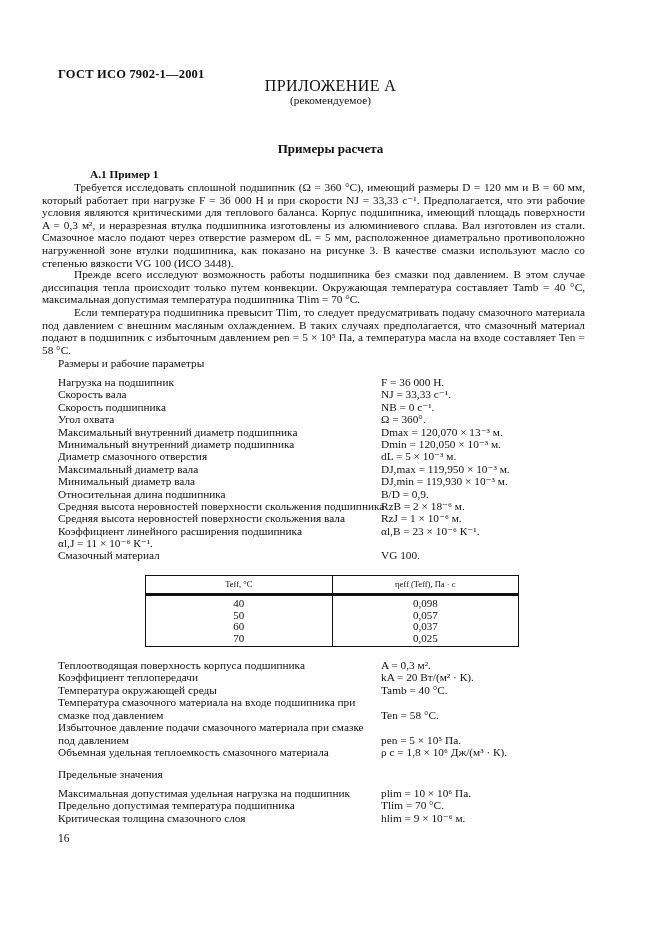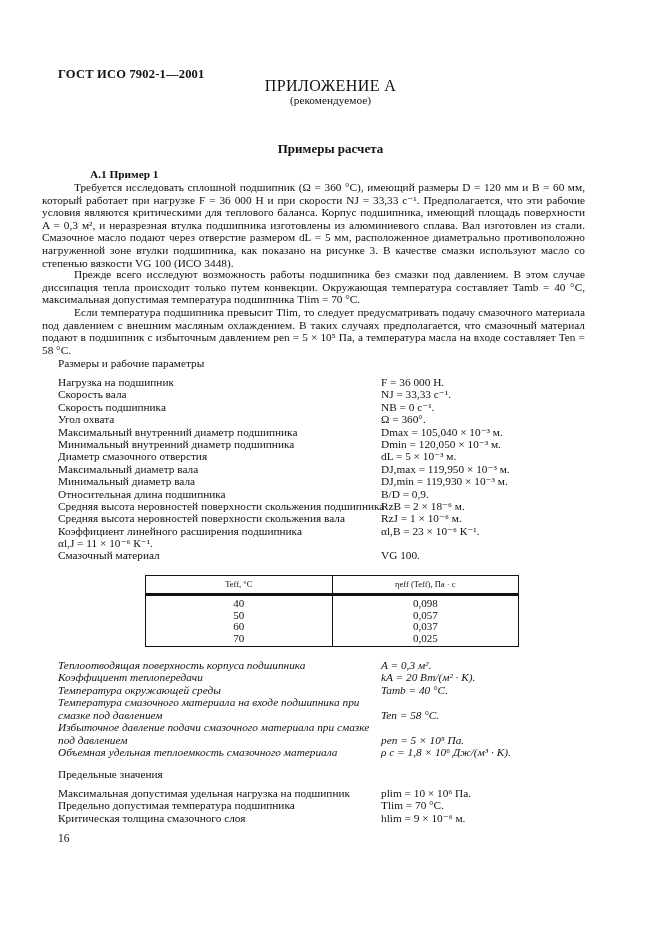--- a/index.html
+++ b/index.html
@@ -72,21 +72,21 @@
   <div class="prow">
       <span class="pl">Скорость подшипника</span>
       <span class="pv">NB = 0 с⁻¹.</span>
     </div>
   <div class="prow">
       <span class="pl">Угол охвата</span>
       <span class="pv">Ω = 360°.</span>
     </div>
   <div class="prow">
       <span class="pl">Максимальный внутренний диаметр подшипника</span>
-      <span class="pv">Dmax = 105,040 × 10⁻³ м.</span>
+      <span class="pv">Dmax = 120,070 × 13⁻³ м.</span>
     </div>
   <div class="prow">
       <span class="pl">Минимальный внутренний диаметр подшипника</span>
       <span class="pv">Dmin = 120,050 × 10⁻³ м.</span>
     </div>
   <div class="prow">
       <span class="pl">Диаметр смазочного отверстия</span>
       <span class="pv">dL = 5 × 10⁻³ м.</span>
     </div>
   <div class="prow">
@@ -142,21 +142,21 @@
         <td>60</td>
         <td>0,037</td>
       </tr>
     <tr>
         <td>70</td>
         <td>0,025</td>
       </tr>
   </tbody>
 </table>
 
-<div class="abs plist" style="top:659px;font-style:italic;">
+<div class="abs plist" style="top:659px;">
   <div class="prow">
       <span class="pl">Теплоотводящая поверхность корпуса подшипника</span>
       <span class="pv">A = 0,3 м².</span>
     </div>
   <div class="prow">
       <span class="pl">Коэффициент теплопередачи</span>
       <span class="pv">kA = 20 Вт/(м² · К).</span>
     </div>
   <div class="prow">
       <span class="pl">Температура окружающей среды</span>

